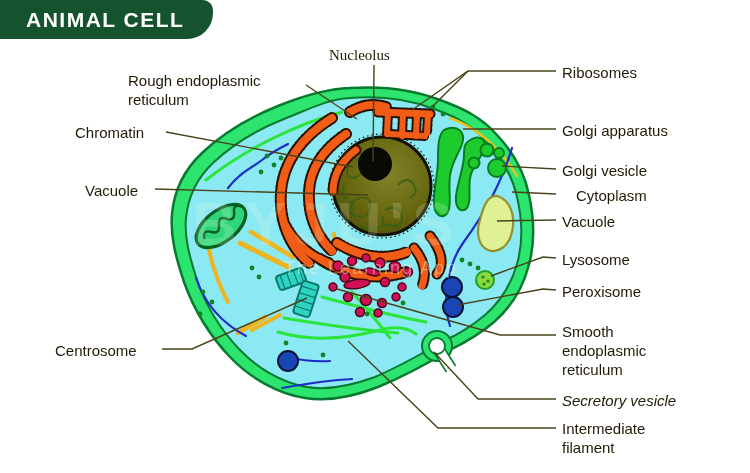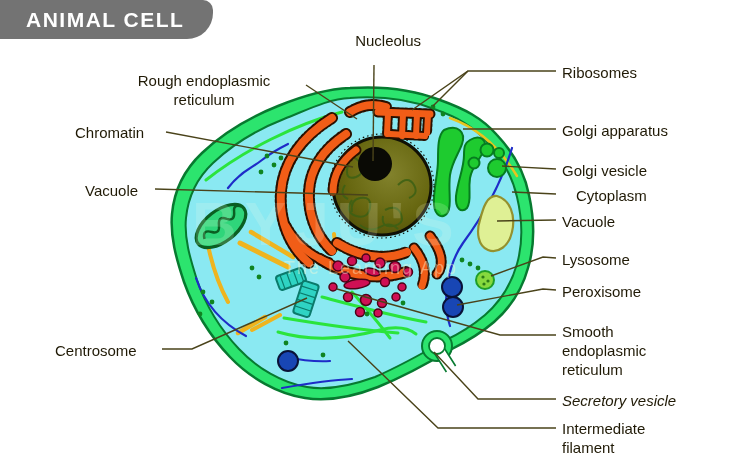--- a/index.html
+++ b/index.html
@@ -1,20 +1,20 @@
 <!DOCTYPE html>
 <html><head>
 <meta charset="utf-8">
 <style>
   html,body{margin:0;padding:0;background:#ffffff;}
   .stage{position:relative;width:750px;height:473px;background:#ffffff;overflow:hidden;
          font-family:"Liberation Sans",sans-serif;}
   .stage svg{position:absolute;left:0;top:0;}
   .badge{position:absolute;left:0;top:0;width:213px;height:39px;box-sizing:border-box;
-         background:#737373;color:#ffffff;font-weight:bold;font-size:21px;
+         background:#14532d;color:#ffffff;font-weight:bold;font-size:21px;
          letter-spacing:1.5px;line-height:39px;padding-left:26px;
          border-radius:0 10px 26px 0;z-index:3;}
   .lbl{position:absolute;font-size:15px;line-height:19px;color:#201a06;z-index:4;}
   .wm-big{position:absolute;left:192px;top:188px;font-size:62px;font-weight:bold;
           color:rgba(255,255,230,0.17);letter-spacing:8px;z-index:2;pointer-events:none;}
   .wm-small{position:absolute;left:284px;top:258px;font-size:18px;
           color:rgba(252,250,214,0.42);letter-spacing:2px;z-index:2;pointer-events:none;text-align:center;}
 </style>
 </head>
 <body>
@@ -224,22 +224,22 @@
     </g>
   </svg>
 
   <div class="wm-big">BYJU'S</div>
   <div class="wm-small">The Learning App</div>
 
   <div class="badge">
     <span>ANIMAL CELL</span>
   </div>
 
-  <div class="lbl" style="left:329px;top:31px;width:92px;text-align:right;">Nucleolus</div>
-  <div class="lbl" style="left:128px;top:71px;width:152px;text-align:center;">Rough endoplasmic reticulum</div>
+  <div class="lbl" style="left:329px;top:46px;width:92px;text-align:left;font-family:Liberation Serif, serif;">Nucleolus</div>
+  <div class="lbl" style="left:128px;top:71px;width:152px;">Rough endoplasmic reticulum</div>
   <div class="lbl" style="left:75px;top:123px;width:90px;">Chromatin</div>
   <div class="lbl" style="left:85px;top:181px;width:70px;">Vacuole</div>
   <div class="lbl" style="left:55px;top:341px;width:105px;">Centrosome</div>
   <div class="lbl" style="left:562px;top:63px;width:170px;">Ribosomes</div>
   <div class="lbl" style="left:562px;top:121px;width:170px;">Golgi apparatus</div>
   <div class="lbl" style="left:562px;top:161px;width:170px;">Golgi vesicle</div>
   <div class="lbl" style="left:576px;top:186px;width:170px;">Cytoplasm</div>
   <div class="lbl" style="left:562px;top:212px;width:170px;">Vacuole</div>
   <div class="lbl" style="left:562px;top:250px;width:170px;">Lysosome</div>
   <div class="lbl" style="left:562px;top:282px;width:170px;">Peroxisome</div>

